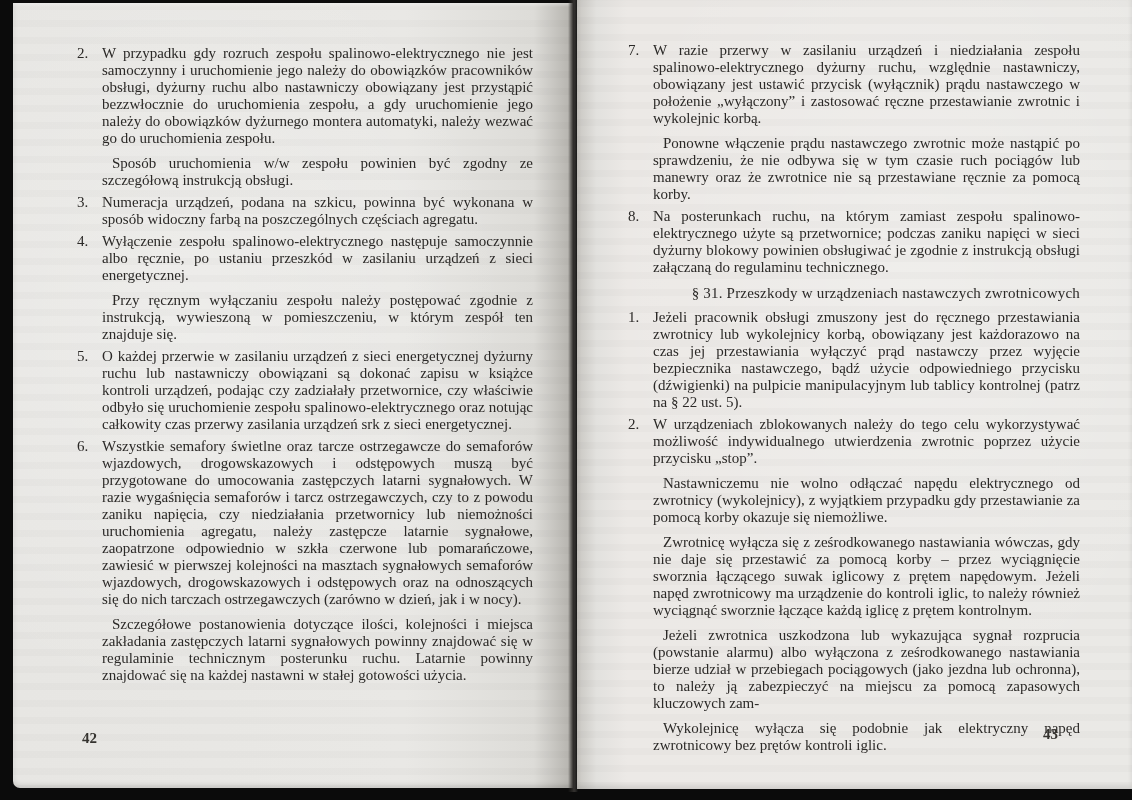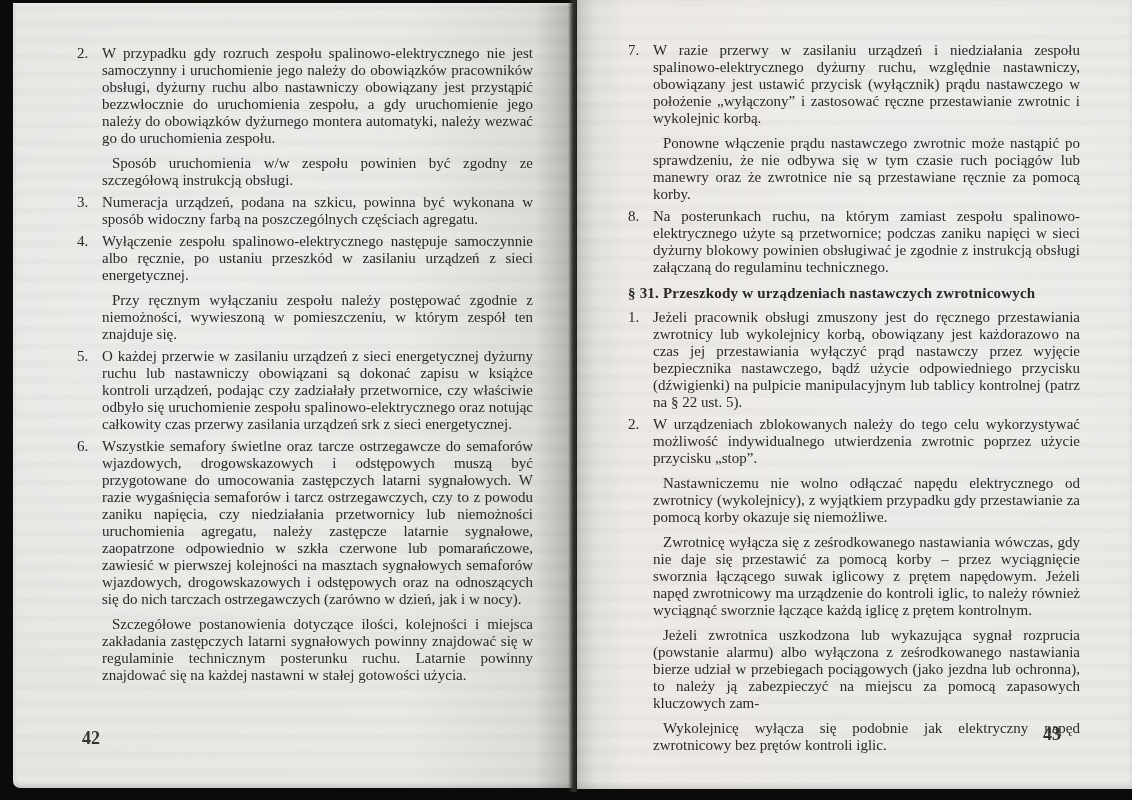--- a/index.html
+++ b/index.html
@@ -54,27 +54,27 @@
   
   .content{position:relative;z-index:2;}
   .page-left  .content{padding:42px 40px 0 64px;}
   .page-right .content{padding:42px 52px 0 51px;}
   .item{display:flex;margin-bottom:5px;}
   .item .num{flex:none;width:25px;}
   .item .body{flex:1;text-align:justify;}
   .body p{margin:0;}
   .body p + p{margin-top:8px;text-indent:10px;}
   .heading{
-    font-weight:bold;text-align:left;
+    font-weight:normal;text-align:right;
     margin:9px 0 7px 0;
     letter-spacing:.2px;
   }
   .page-number{
     position:absolute;z-index:2;
-    font-size:18px;font-weight:bold;color:#35332f;
+    font-size:15px;font-weight:bold;color:#35332f;
   }
   .pn-left{left:69px;top:727px;}
   .pn-right{left:466px;top:726px;}
 </style>
 </head>
 <body>
 
 <div class="scan">
 
   <div class="page page-left">
@@ -89,21 +89,21 @@
         <div class="item">
           <div class="num">3.</div>
           <div class="body">
             <p>Numeracja urządzeń, podana na szkicu, powinna być wykonana w sposób widoczny farbą na poszczególnych częściach agregatu.</p>
           </div>
         </div>
         <div class="item">
           <div class="num">4.</div>
           <div class="body">
             <p>Wyłączenie zespołu spalinowo-elektrycznego następuje samoczynnie albo ręcznie, po ustaniu przeszkód w zasilaniu urządzeń z sieci energetycznej.</p>
-            <p>Przy ręcznym wyłączaniu zespołu należy postępować zgodnie z niemożności, wywieszoną w pomieszczeniu, w którym zespół ten znajduje się.</p>
+            <p>Przy ręcznym wyłączaniu zespołu należy postępować zgodnie z instrukcją, wywieszoną w pomieszczeniu, w którym zespół ten znajduje się.</p>
           </div>
         </div>
         <div class="item">
           <div class="num">5.</div>
           <div class="body">
             <p>O każdej przerwie w zasilaniu urządzeń z sieci energetycznej dyżurny ruchu lub nastawniczy obowiązani są dokonać zapisu w książce kontroli urządzeń, podając czy zadziałały przetwornice, czy właściwie odbyło się uruchomienie zespołu spalinowo-elektrycznego oraz notując całkowity czas przerwy zasilania urządzeń srk z sieci energetycznej.</p>
           </div>
         </div>
         <div class="item">
           <div class="num">6.</div>

